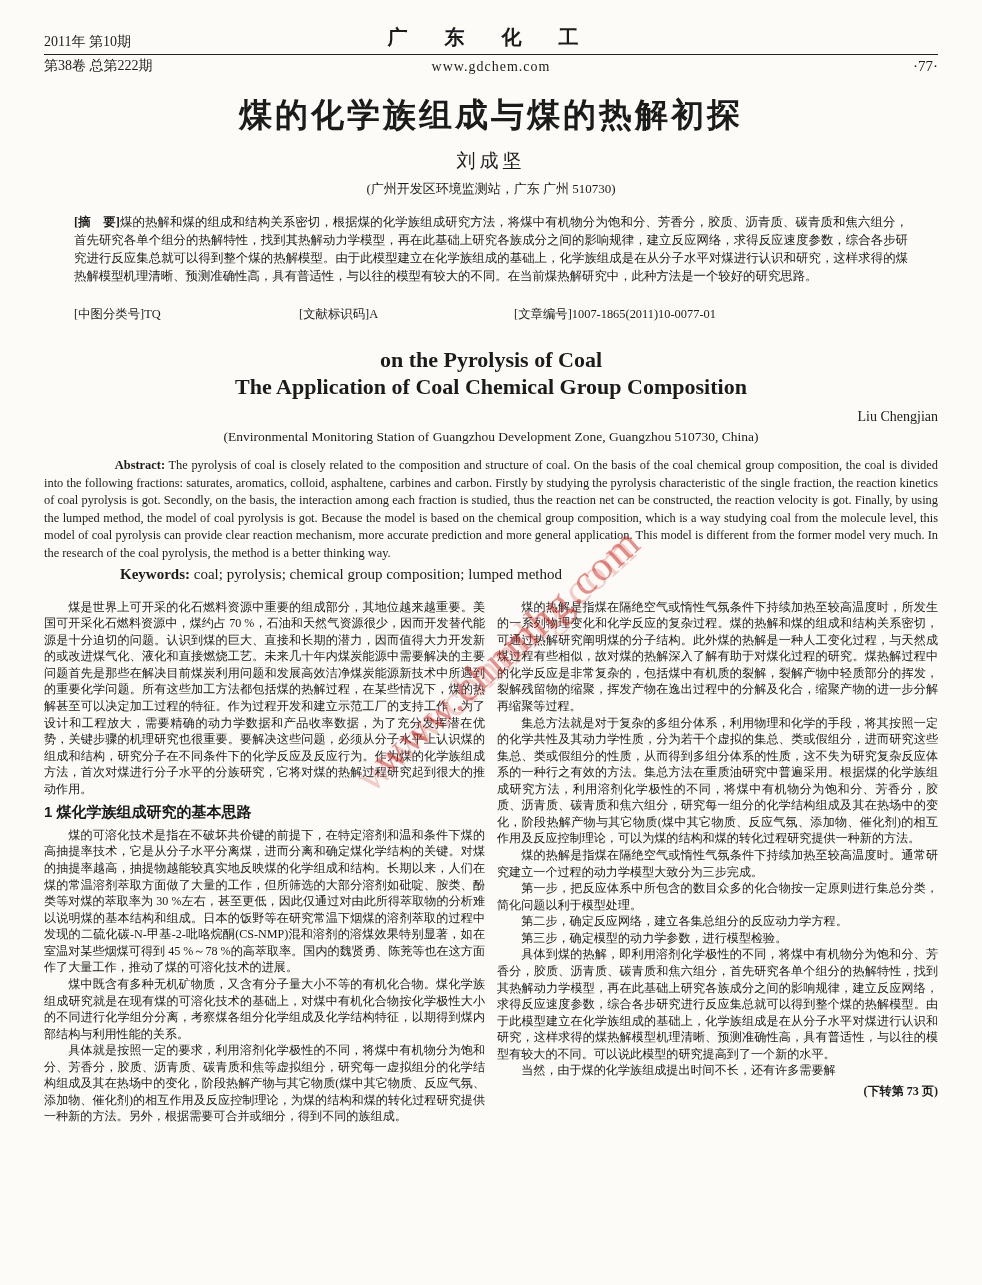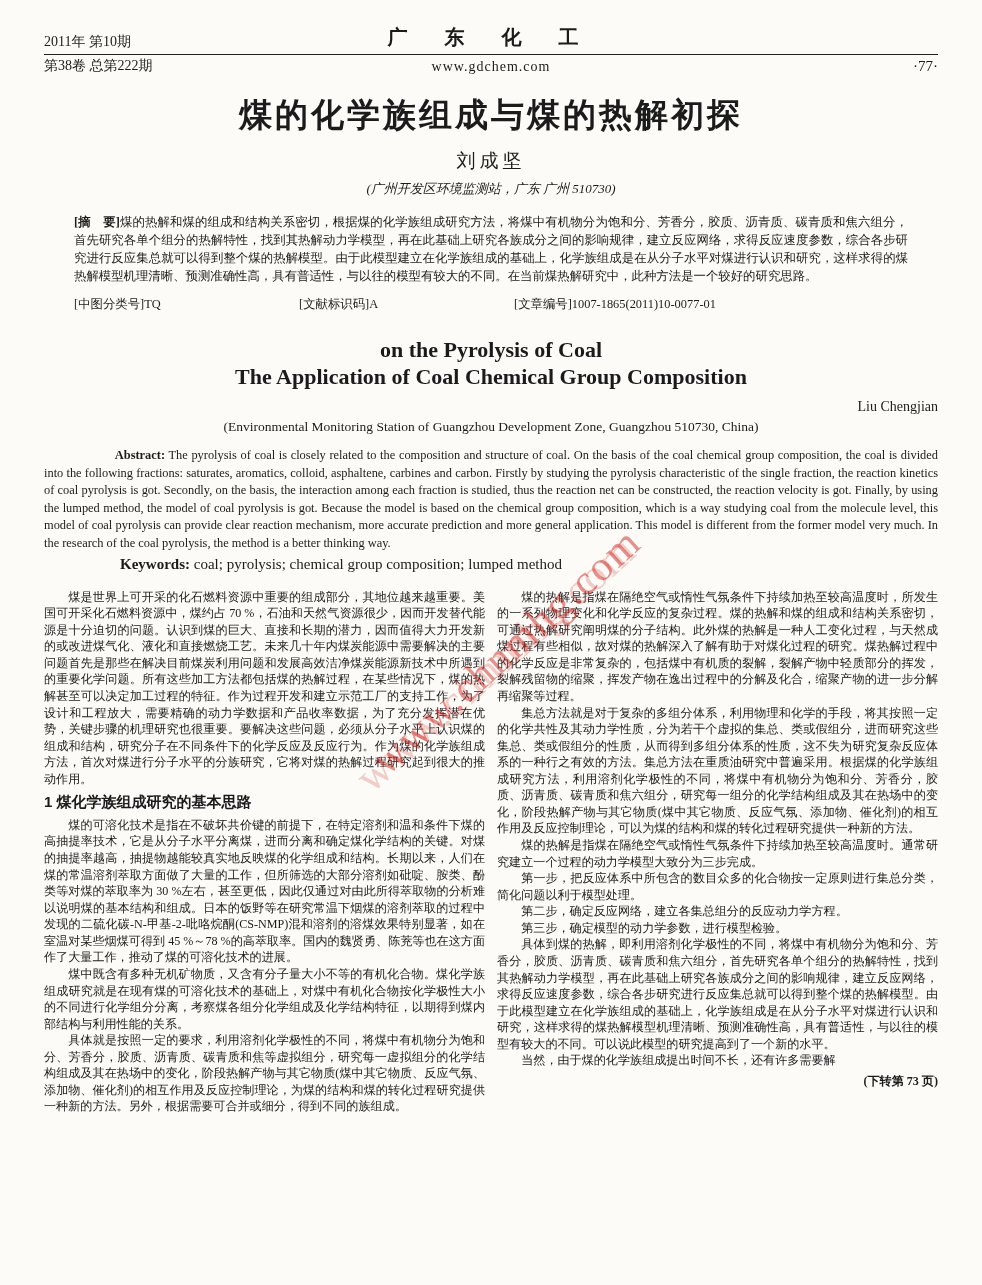--- a/index.html
+++ b/index.html
@@ -18,27 +18,27 @@
   .hdr-row { display:grid; grid-template-columns:230px 1fr 230px; align-items:end; }
   .hdr-left { font-size:14px; text-align:left; }
   .hdr-center { text-align:center; }
   .hdr-right { text-align:right; font-size:15px; }
   .journal-name { font-size:20px; font-weight:bold; letter-spacing:16px; }
   .journal-url { font-size:14px; letter-spacing:1px; }
   .hdr-rule { border:none; border-top:1.6px solid #222; margin:3px 0 2px 0; }
   
   .title-cn { text-align:center; font-size:33px; font-weight:bold; letter-spacing:3px; margin-top:18px; }
   .author-cn { text-align:center; font-size:19px; margin-top:10px; letter-spacing:4px; }
-  .affil-cn { text-align:center; font-size:13px; margin-top:6px;font-style:italic; }
+  .affil-cn { text-align:center; font-size:13px; margin-top:6px; }
   
   .abs-block { margin:16px 30px 0 30px; font-size:12.4px; line-height:1.45; }
   .abs-p { text-align:justify; }
   .ab-label { font-weight:bold; }
   .kw-line { margin-top:2px; }
-  .cls-row { display:grid; grid-template-columns:225px 215px 1fr; margin-top:10px; }
+  .cls-row { display:grid; grid-template-columns:225px 215px 1fr; margin-top:20px; }
   
   .title-en { text-align:center; font-size:22px; font-weight:bold; line-height:1.25; margin-top:22px; }
   .author-en { text-align:right; font-size:14px; margin-top:8px; }
   .affil-en { text-align:center; font-size:13.5px; margin-top:4px; }
   .abs-en { margin-top:12px; font-size:12.4px; line-height:1.42; text-align:justify; text-indent:2em; }
   .kw-en { font-size:15px; margin-top:3px; text-indent:2em; }
   .b { font-weight:bold;margin-left:46px; }
   
   .body-cols { display:flex; gap:12px; margin-top:16px; }
   .col { flex:1 1 0; font-size:12.1px; line-height:1.37; text-align:justify; }

